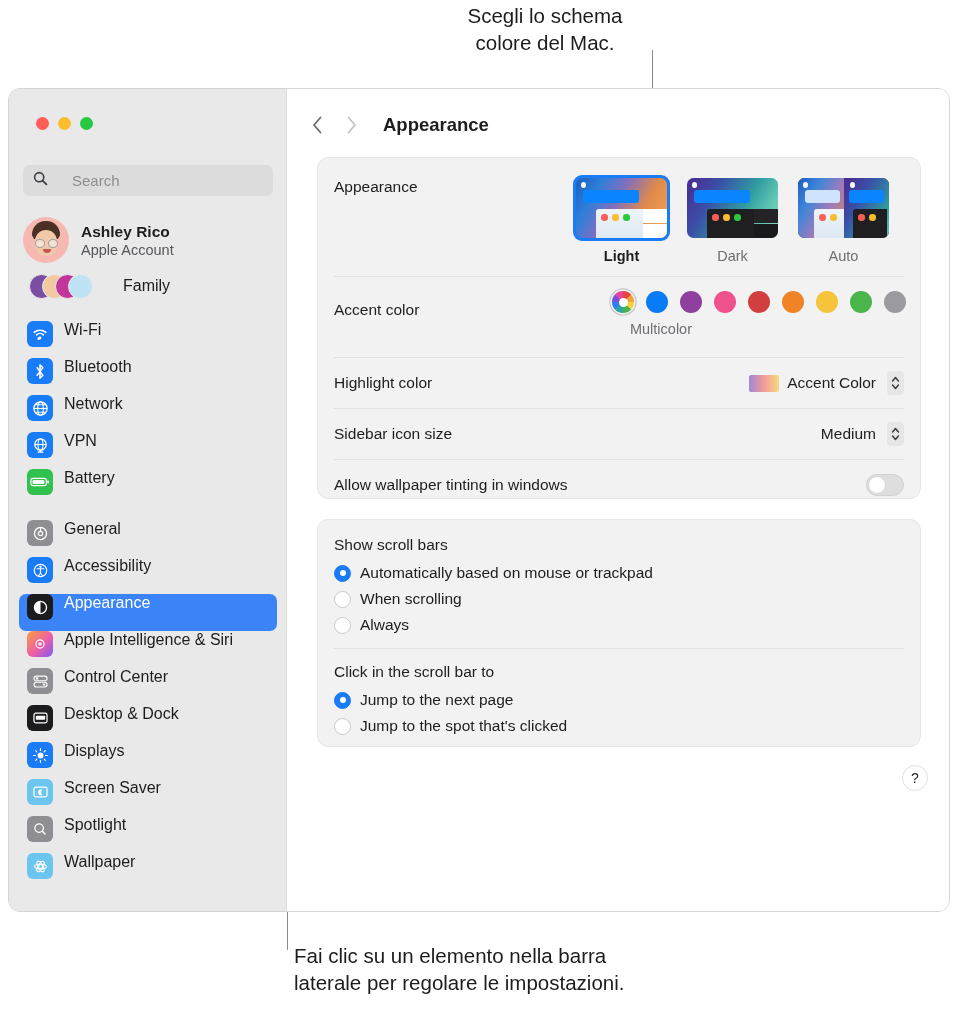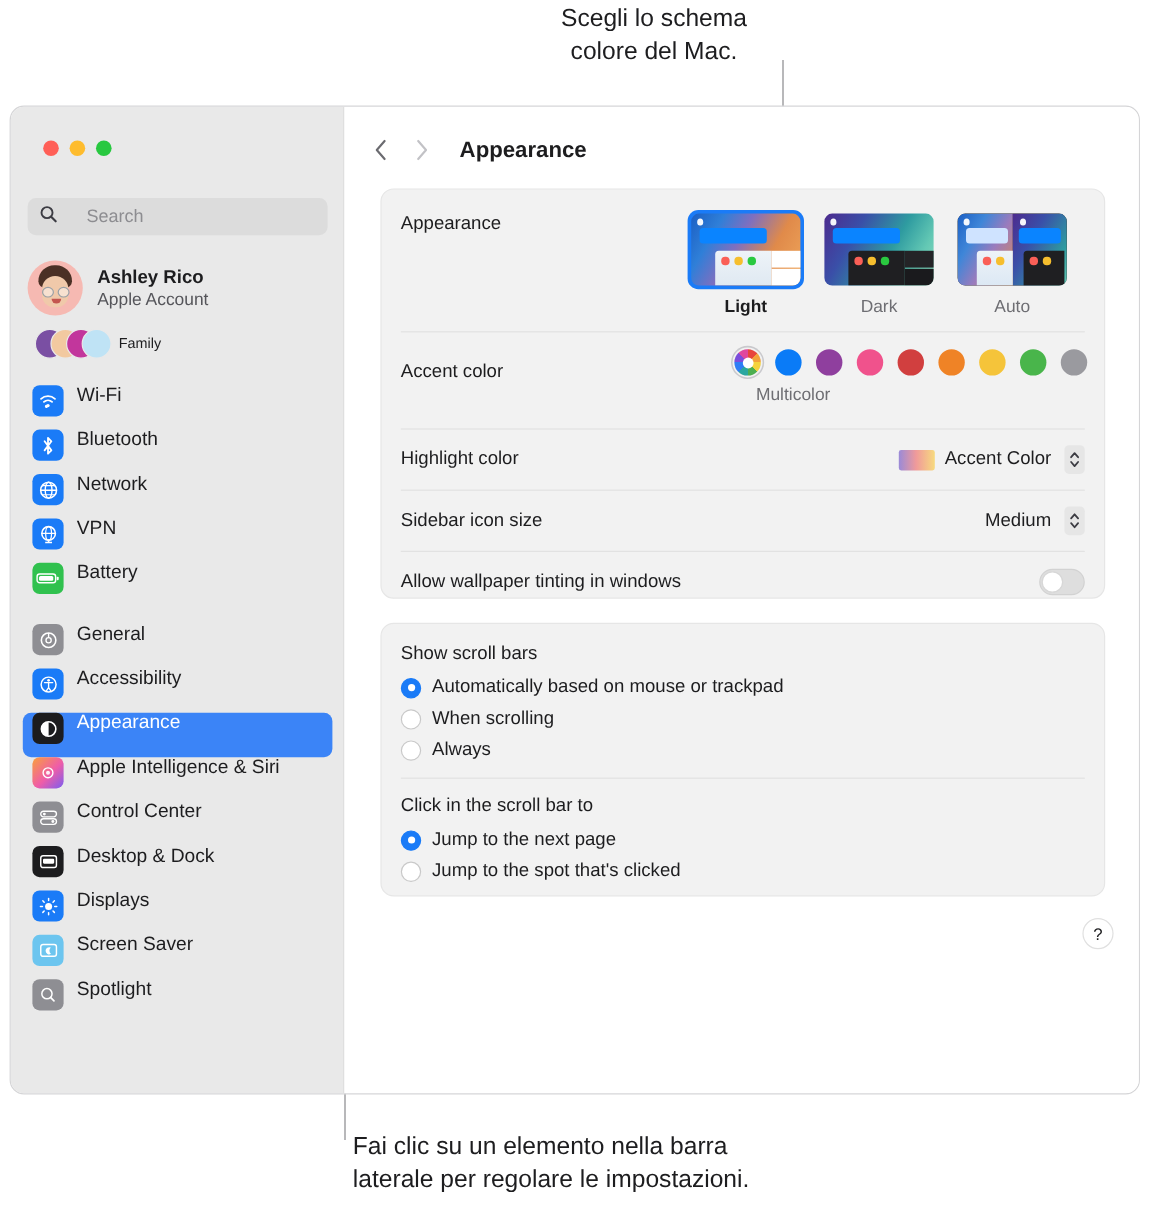--- a/index.html
+++ b/index.html
@@ -81,21 +81,21 @@
   .avatar .mouth { position:absolute; left:20px; top:32px; width:8px; height:4px;
       background:#c4564f; border-radius:0 0 5px 5px; }
   .acct-name { font-size: 15.5px; font-weight: bold; color: #1d1d1f; line-height: 19px; }
   .acct-sub { font-size: 14.5px; color: #55555a; line-height: 18px; }
 
   .family-row { position: absolute; left: 14px; top: 182px; width: 250px;
                 display: flex; align-items: center; }
   .memojis { position: relative; width: 70px; height: 30px; flex: none; margin-left: 6px; }
   .memoji { position: absolute; top: 3px; width: 25px; height: 25px; border-radius: 50%;
             border: 1.5px solid #e9e9e9; box-sizing: border-box; }
-  .family-label { font-size: 12px; color: #1d1d1f; margin-left: 0; }
+  .family-label { font-size: 16px; color: #1d1d1f; margin-left: 24px; }
 
   .nav { position: absolute; left: 10px; top: 232px; width: 258px; }
   .nav-group { margin-bottom: 14px; }
   .nav-item {
     height: 37px; display: flex; align-items: flex-start; gap: 11px;
     padding: 0 8px; border-radius: 7px; box-sizing: border-box;
   }
   .nav-item.selected { background: #3b84f7; }
   .nav-label { font-size: 16px; color: #1d1d1f; }
   .nav-item.selected .nav-label { color: #ffffff; }
@@ -409,20 +409,33 @@
             <span class="nav-label">Screen Saver</span>
           </div>
           <div class="nav-item">
             <span class="nav-icon" style="background:#8e8e93">
               <svg width="16" height="16" viewBox="0 0 18 18">
                   <circle cx="8" cy="8" r="4.8" fill="none" stroke="#fff" stroke-width="1.4"></circle>
                   <line x1="11.6" y1="11.6" x2="14.6" y2="14.6" stroke="#fff" stroke-width="1.6" stroke-linecap="round"></line>
                 </svg>
             </span>
             <span class="nav-label">Spotlight</span>
+          </div>
+          <div class="nav-item">
+            <span class="nav-icon" style="background:#6cc5ef">
+              <svg width="17" height="17" viewBox="0 0 18 18">
+                  <g fill="none" stroke="#fff" stroke-width="1.2">
+                    <circle cx="9" cy="9" r="2.2"></circle>
+                    <ellipse cx="9" cy="9" rx="6.2" ry="2.6"></ellipse>
+                    <ellipse cx="9" cy="9" rx="6.2" ry="2.6" transform="rotate(60 9 9)"></ellipse>
+                    <ellipse cx="9" cy="9" rx="6.2" ry="2.6" transform="rotate(120 9 9)"></ellipse>
+                  </g>
+                </svg>
+            </span>
+            <span class="nav-label">Wallpaper</span>
           </div>
         </div>
       </div>
     </div>
 
     <div class="content">
 
       <div class="toolbar">
         <span class="chev">
           <svg width="11" height="18" viewBox="0 0 11 18">

